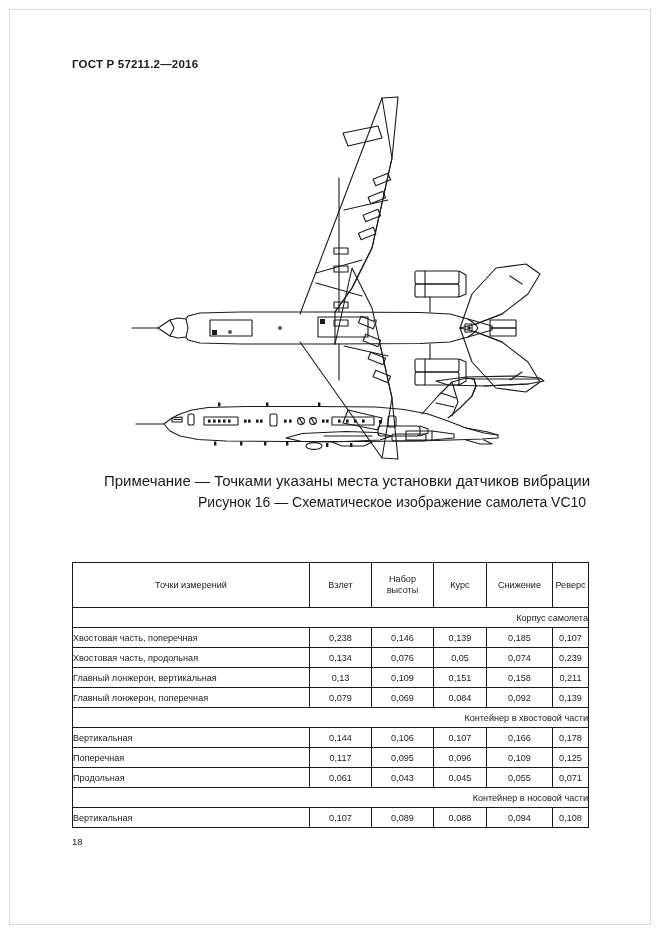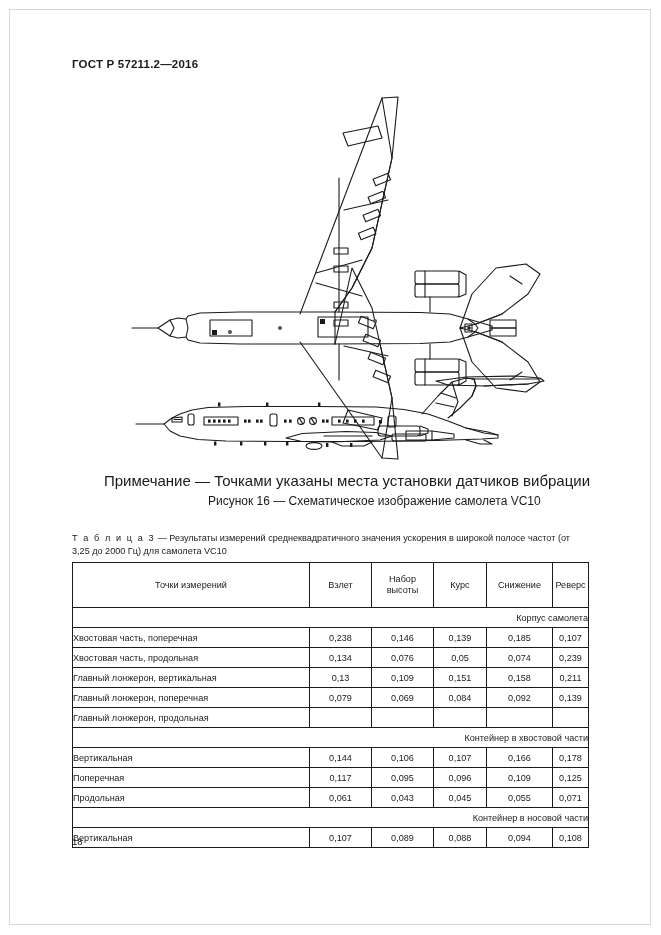--- a/index.html
+++ b/index.html
@@ -51,23 +51,23 @@
 
   .note {
     position: absolute;
     left: 104px;
     top: 472px;
     font-size: 15px;
     white-space: nowrap;
   }
   .fig-caption {
     position: absolute;
-    left: 208px;
+    left: 198px;
     top: 494px;
-    font-size: 12px;
+    font-size: 14px;
     white-space: nowrap;
   }
   .table-caption {
     position: absolute;
     left: 72px;
     top: 532px;
     width: 518px;
     font-size: 9.1px;
     line-height: 12.6px;
   }
@@ -322,23 +322,20 @@
           </g>
         </g>
       </g>
     </svg>
   </div>
 
   <div class="note">Примечание — Точками указаны места установки датчиков вибрации</div>
 
   <div class="fig-caption">Рисунок 16 — Схематическое изображение самолета VC10</div>
 
-  <div class="table-caption">
-    <span class="spaced">Т а б л и ц а  3</span><span> — Результаты измерений среднеквадратичного значения ускорения в широкой полосе частот (от 3,25 до 2000 Гц) для самолета VC10</span>
-  </div>
 
   <table class="data">
     <colgroup>
       <col class="col-label">
       <col class="col-n1">
       <col class="col-n2">
       <col class="col-n3">
       <col class="col-n4">
       <col class="col-n5">
     </colgroup>
@@ -385,28 +382,20 @@
       </tr>
       <tr>
         <td class="rowlabel">Главный лонжерон, поперечная</td>
         <td class="num">0,079</td>
         <td class="num">0,069</td>
         <td class="num">0,084</td>
         <td class="num">0,092</td>
         <td class="num">0,139</td>
       </tr>
       <tr>
-        <td class="rowlabel">Главный лонжерон, продольная</td>
-        <td class="num"></td>
-        <td class="num"></td>
-        <td class="num"></td>
-        <td class="num"></td>
-        <td class="num"></td>
-      </tr>
-      <tr>
         <td class="group" colspan="6">Контейнер в хвостовой части</td>
       </tr>
       <tr>
         <td class="rowlabel">Вертикальная</td>
         <td class="num">0,144</td>
         <td class="num">0,106</td>
         <td class="num">0,107</td>
         <td class="num">0,166</td>
         <td class="num">0,178</td>
       </tr>

